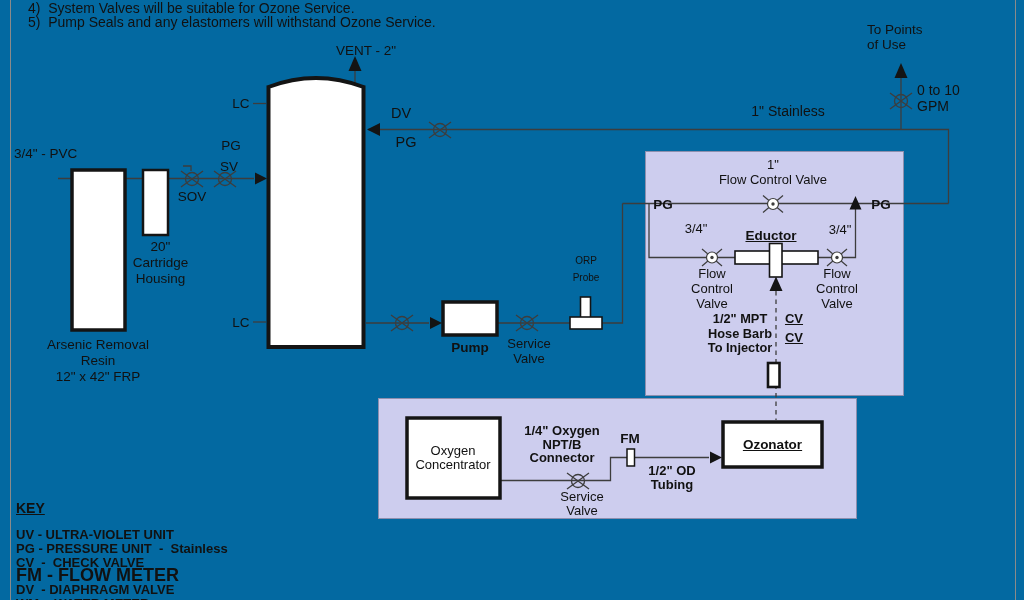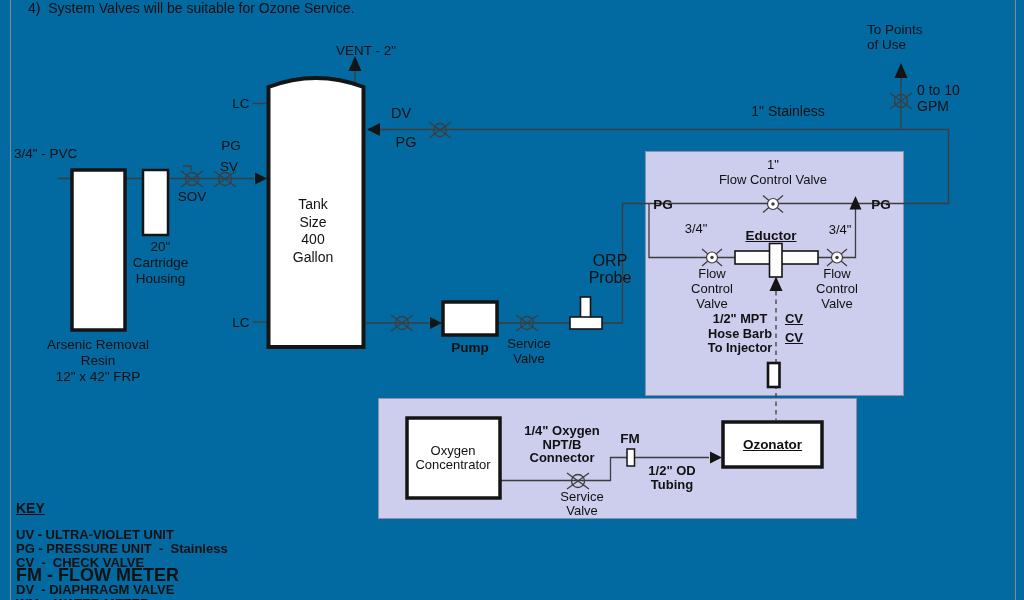--- a/index.html
+++ b/index.html
@@ -94,52 +94,49 @@
     <use href="#valve" transform="translate(901,101)"></use>
     <use href="#valve" transform="translate(402,323)"></use>
     <use href="#valve" transform="translate(527,323)"></use>
     <use href="#valve" transform="translate(578,481)"></use>
     <use href="#fcv" transform="translate(773,204)"></use>
     <use href="#fcv" transform="translate(712,257.5)"></use>
     <use href="#fcv" transform="translate(837,257.5)"></use>
   </svg>
 
   <div class="lbl la prewrap" style="left:28px; top:1px;  font-size:14px;">4)  System Valves will be suitable for Ozone Service.</div>
+  <div class="lbl la prewrap" style="left:28px; top:15px; font-size:14px;">5)  Pump Seals and any elastomers will withstand Ozone Service.</div>
 
   <div class="lbl la" style="left:14px; top:146px; font-size:13.5px;">3/4" - PVC</div>
   <div class="lbl" style="left:40px;  top:337px; width:116px; font-size:13.5px; line-height:16px;">Arsenic Removal
 Resin
 12" x 42" FRP</div>
   <div class="lbl" style="left:117px; top:239px; width:87px;  font-size:13.5px; line-height:16px;">20"
 Cartridge
 Housing</div>
   <div class="lbl" style="left:214px; top:138px; width:34px; font-size:13.5px;">PG</div>
   <div class="lbl" style="left:212px; top:159px; width:34px; font-size:13.5px;">SV</div>
   <div class="lbl" style="left:172px; top:189px; width:40px; font-size:13.5px;">SOV</div>
 
   <div class="lbl" style="left:229px; top:96px;  width:24px; font-size:13.5px;">LC</div>
   <div class="lbl" style="left:229px; top:315px; width:24px; font-size:13.5px;">LC</div>
   <div class="lbl la" style="left:336px; top:43px; font-size:13.5px;">VENT - 2"</div>
-  <div class="lbl" style="left:283px; top:196px; width:60px; font-size:14px; line-height:17.5px;">Tank
-Size
-400
-Gallon</div>
 
   <div class="lbl" style="left:384px; top:106px; width:34px; font-size:14.5px;">DV</div>
   <div class="lbl" style="left:389px; top:135px; width:34px; font-size:14.5px;">PG</div>
   <div class="lbl" style="left:738px; top:104px; width:100px; font-size:14px;">1" Stainless</div>
   <div class="lbl la" style="left:867px; top:23px; font-size:13.5px; line-height:14.5px;">To Points
 of Use</div>
   <div class="lbl la" style="left:917px; top:83px; font-size:14px; line-height:15.5px;">0 to 10
 GPM</div>
 
   <div class="lbl b" style="left:441px; top:340px; width:58px; font-size:13.5px;">Pump</div>
   <div class="lbl" style="left:503px; top:336px; width:52px; font-size:13px;">Service
 Valve</div>
-  <div class="lbl" style="left:584px; top:253px; width:52px; font-size:16px; line-height:16.5px;">ORP
+  <div class="lbl" style="left:560px; top:253px; width:52px; font-size:10px; line-height:16.5px;">ORP
 Probe</div>
 
   <div class="lbl" style="left:713px; top:157px; width:120px; font-size:13px;">1"
 Flow Control Valve</div>
   <div class="lbl b" style="left:650px; top:197px; width:26px; font-size:13.5px;">PG</div>
   <div class="lbl b" style="left:868px; top:197px; width:26px; font-size:13.5px;">PG</div>
   <div class="lbl" style="left:676px; top:221px; width:40px; font-size:13px;">3/4"</div>
   <div class="lbl" style="left:820px; top:222px; width:40px; font-size:13px;">3/4"</div>
   <div class="lbl b u" style="left:741px; top:228px; width:60px; font-size:13.5px;">Eductor</div>
   <div class="lbl" style="left:686px; top:266px; width:52px; font-size:13px;">Flow

